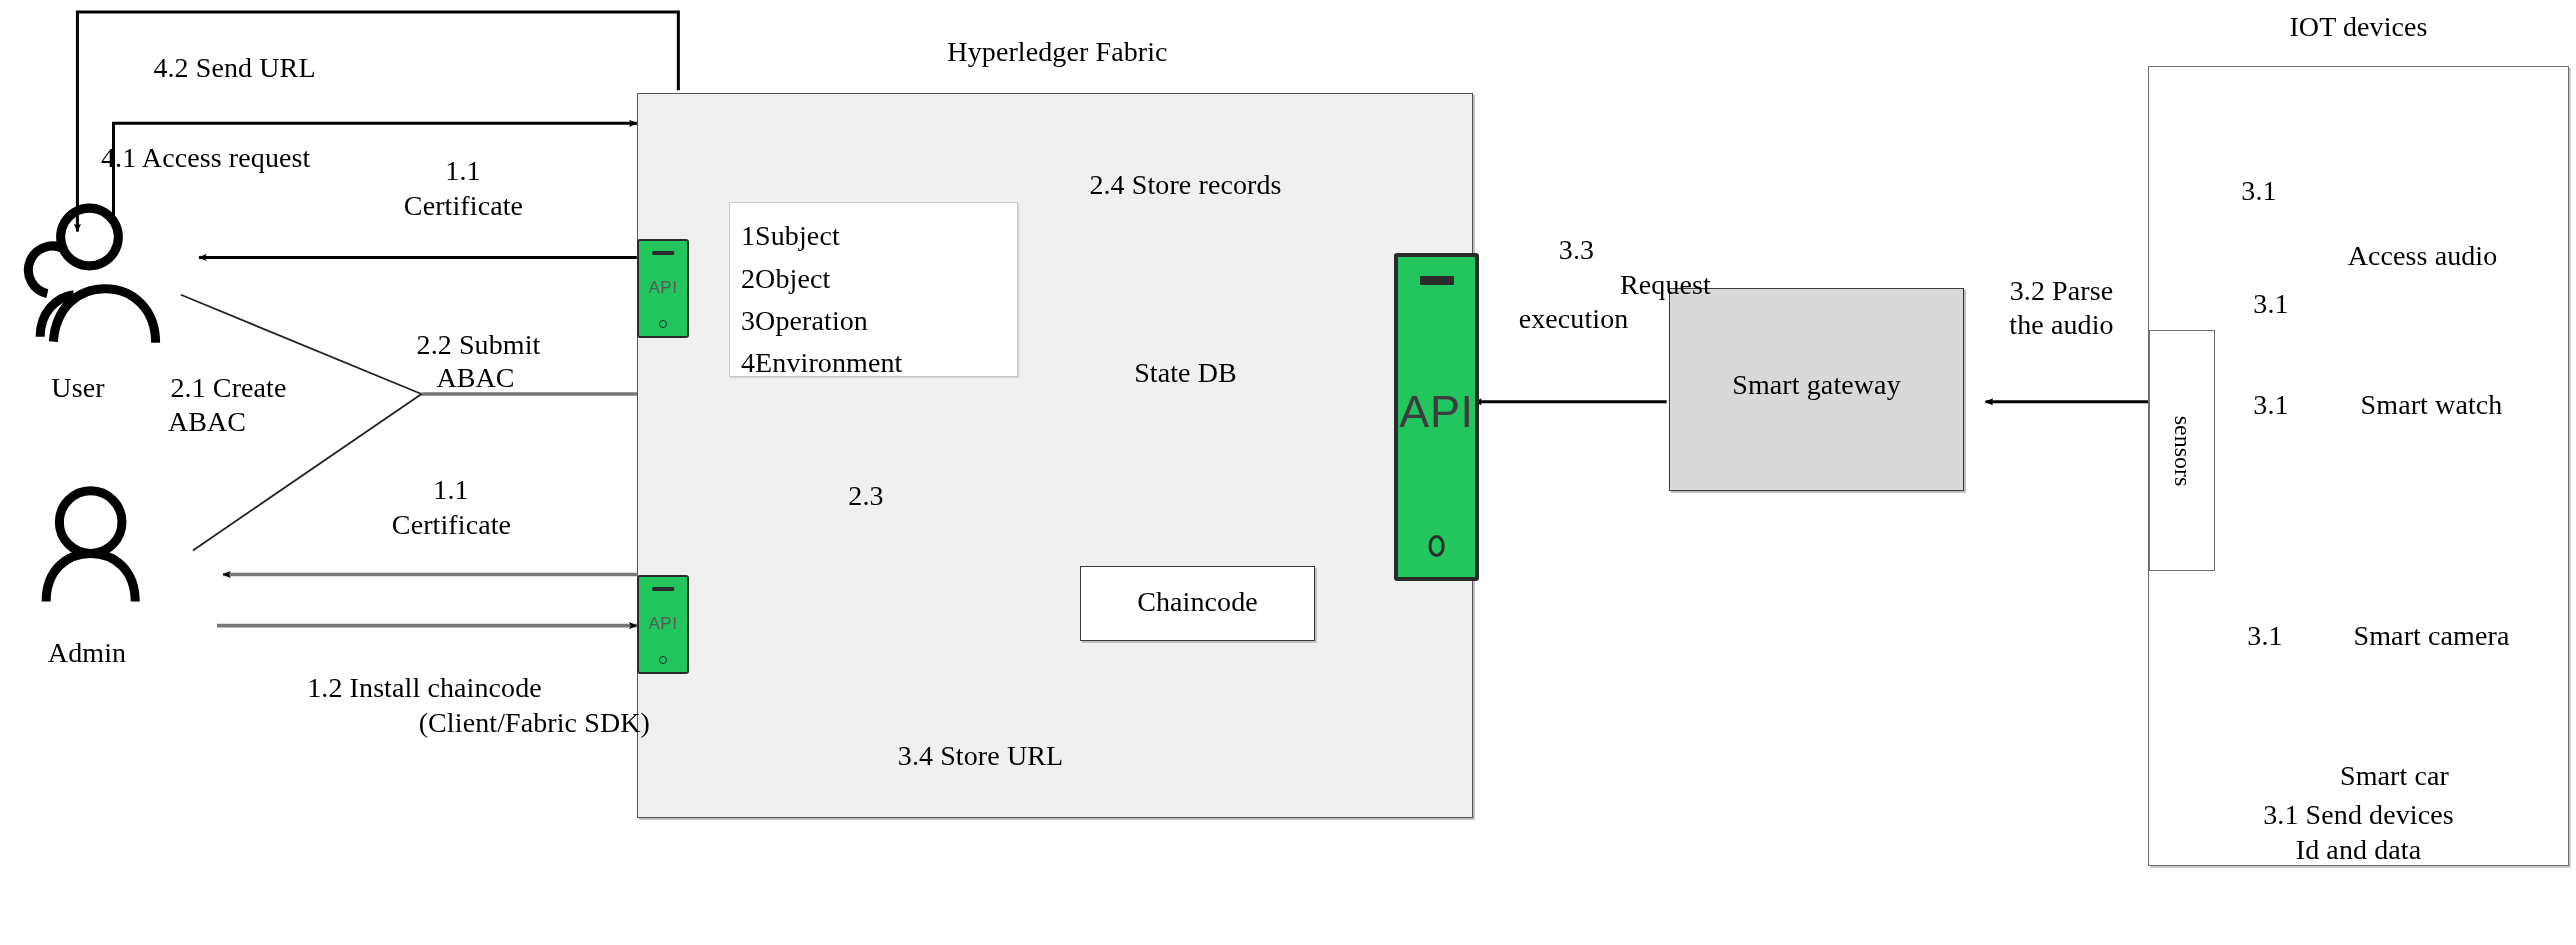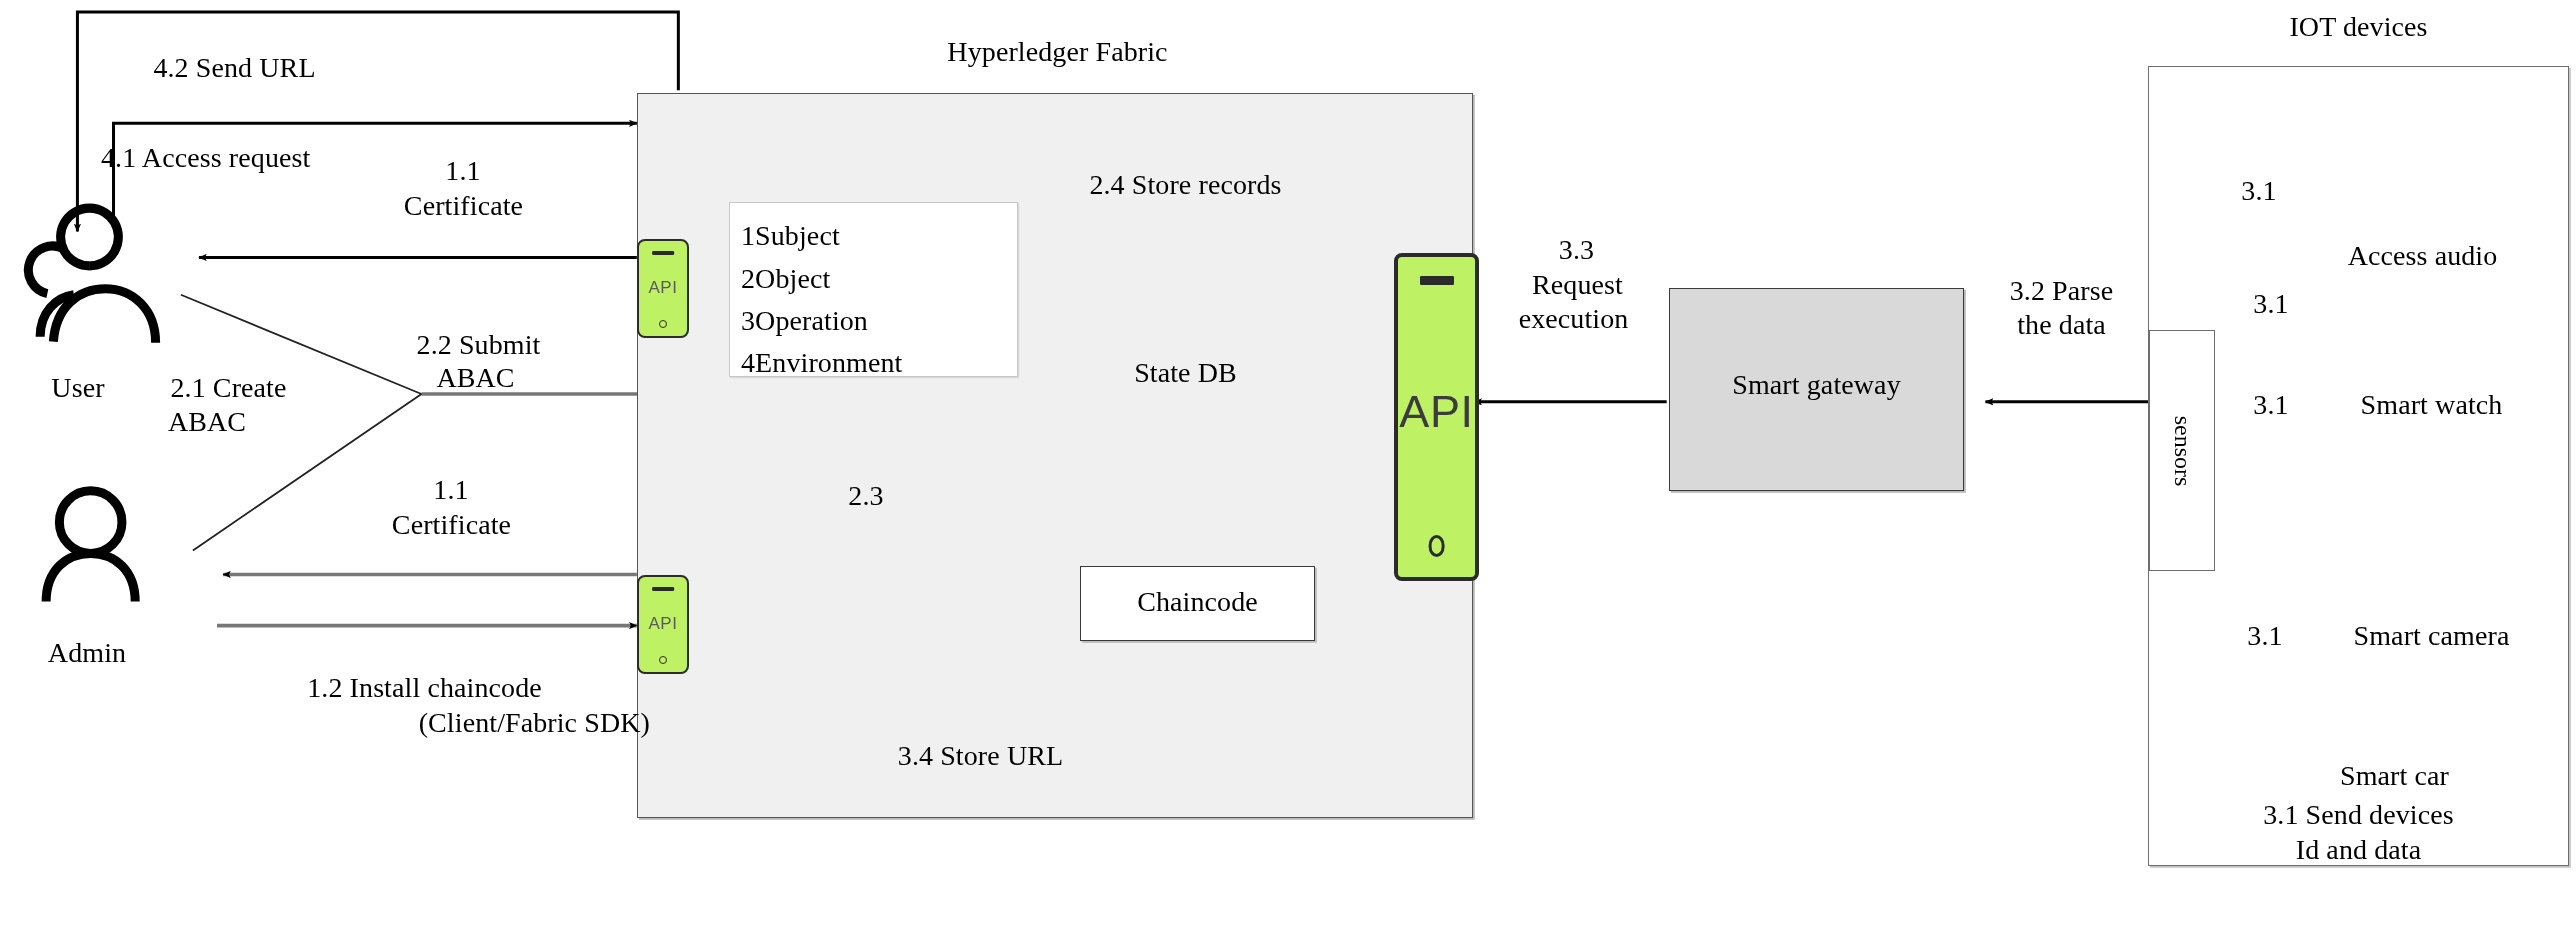--- a/index.html
+++ b/index.html
@@ -10,21 +10,21 @@
   .lbl.c{text-align:center;}
   .box{position:absolute;box-sizing:border-box;}
   .fabric-box{background:#f0f0f0;border:1.8px solid #555;box-shadow:1.8px 1.8px 0 0 #b9b9b9;}
   .abac-box{background:#fff;border:1.2px solid #c8c8c8;box-shadow:1.2px 1.2px 0 0 #d8d8d8;}
   .chaincode-box{background:#fff;border:1.8px solid #3a3a3a;box-shadow:1.8px 1.8px 0 0 #bbb;}
   .gateway-box{background:#d9d9d9;border:1.8px solid #3a3a3a;box-shadow:1.8px 1.8px 0 0 #b9b9b9;}
   .iot-box{background:#fff;border:1.8px solid #6e6e6e;box-shadow:1.8px 1.8px 0 0 #c5c5c5;}
   .sensors-box{background:#fff;border:1.2px solid #6e6e6e;}
   .sensors-box .vtext{position:absolute;left:50%;top:50%;transform:translate(-50%,-50%) rotate(90deg);
         transform-origin:center;font-size:24px;white-space:nowrap;}
-  .api-ico{position:absolute;box-sizing:border-box;background:#bef264;border:2.4px solid #2b2b2b;border-radius:8px;}
+  .api-ico{position:absolute;box-sizing:border-box;background:#22c55e;border:2.4px solid #2b2b2b;border-radius:3px;}
   .api-ico .speaker{position:absolute;left:50%;transform:translateX(-50%);background:#2b2b2b;border-radius:1.2px;}
   .api-ico .apitxt{position:absolute;left:50%;transform:translateX(-50%);
         font-family:"Liberation Sans","DejaVu Sans",sans-serif;color:#5a5a5a;letter-spacing:0.6px;}
   .api-ico .home{position:absolute;left:50%;transform:translateX(-50%);
         border:1.8px solid #2b2b2b;border-radius:50%;}
 </style>
 </head>
 <body>
 
 <div id="stage">
@@ -223,27 +223,27 @@
 
   <div class="lbl c" style="left:1059px;top:358px;width:253px;">State DB</div>
 
   <div class="lbl c" style="left:812px;top:481px;width:108px;">2.3</div>
 
   <div class="lbl c" style="left:1080px;top:587px;width:235px;">Chaincode</div>
 
   <div class="lbl c" style="left:770px;top:741px;width:421px;">3.4 Store URL</div>
 
   <div class="lbl c" style="left:1489px;top:235px;width:175px;">3.3</div>
-  <div class="lbl c" style="left:1448px;top:270px;width:187px;padding-left:36px;">Request</div>
+  <div class="lbl c" style="left:1536px;top:270px;width:187px;padding-left:36px;">Request</div>
   <div class="lbl c" style="left:1474px;top:304px;width:199px;">execution</div>
 
   <div class="lbl c" style="left:1669px;top:370px;width:295px;">Smart gateway</div>
 
   <div class="lbl c" style="left:1968px;top:276px;width:187px;">3.2 Parse</div>
-  <div class="lbl c" style="left:1968px;top:310px;width:187px;">the data</div>
+  <div class="lbl c" style="left:1968px;top:310px;width:187px;">the audio</div>
 
   <div class="lbl c" style="left:2214px;top:176px;width:90px;">3.1</div>
   <div class="lbl c" style="left:2281px;top:241px;width:283px;">Access audio</div>
 
   <div class="lbl c" style="left:2226px;top:289px;width:90px;">3.1</div>
   <div class="lbl c" style="left:2226px;top:390px;width:90px;">3.1</div>
   <div class="lbl c" style="left:2293px;top:390px;width:277px;">Smart watch</div>
 
   <div class="lbl c" style="left:2220px;top:621px;width:90px;">3.1</div>
   <div class="lbl c" style="left:2293px;top:621px;width:277px;">Smart camera</div>

